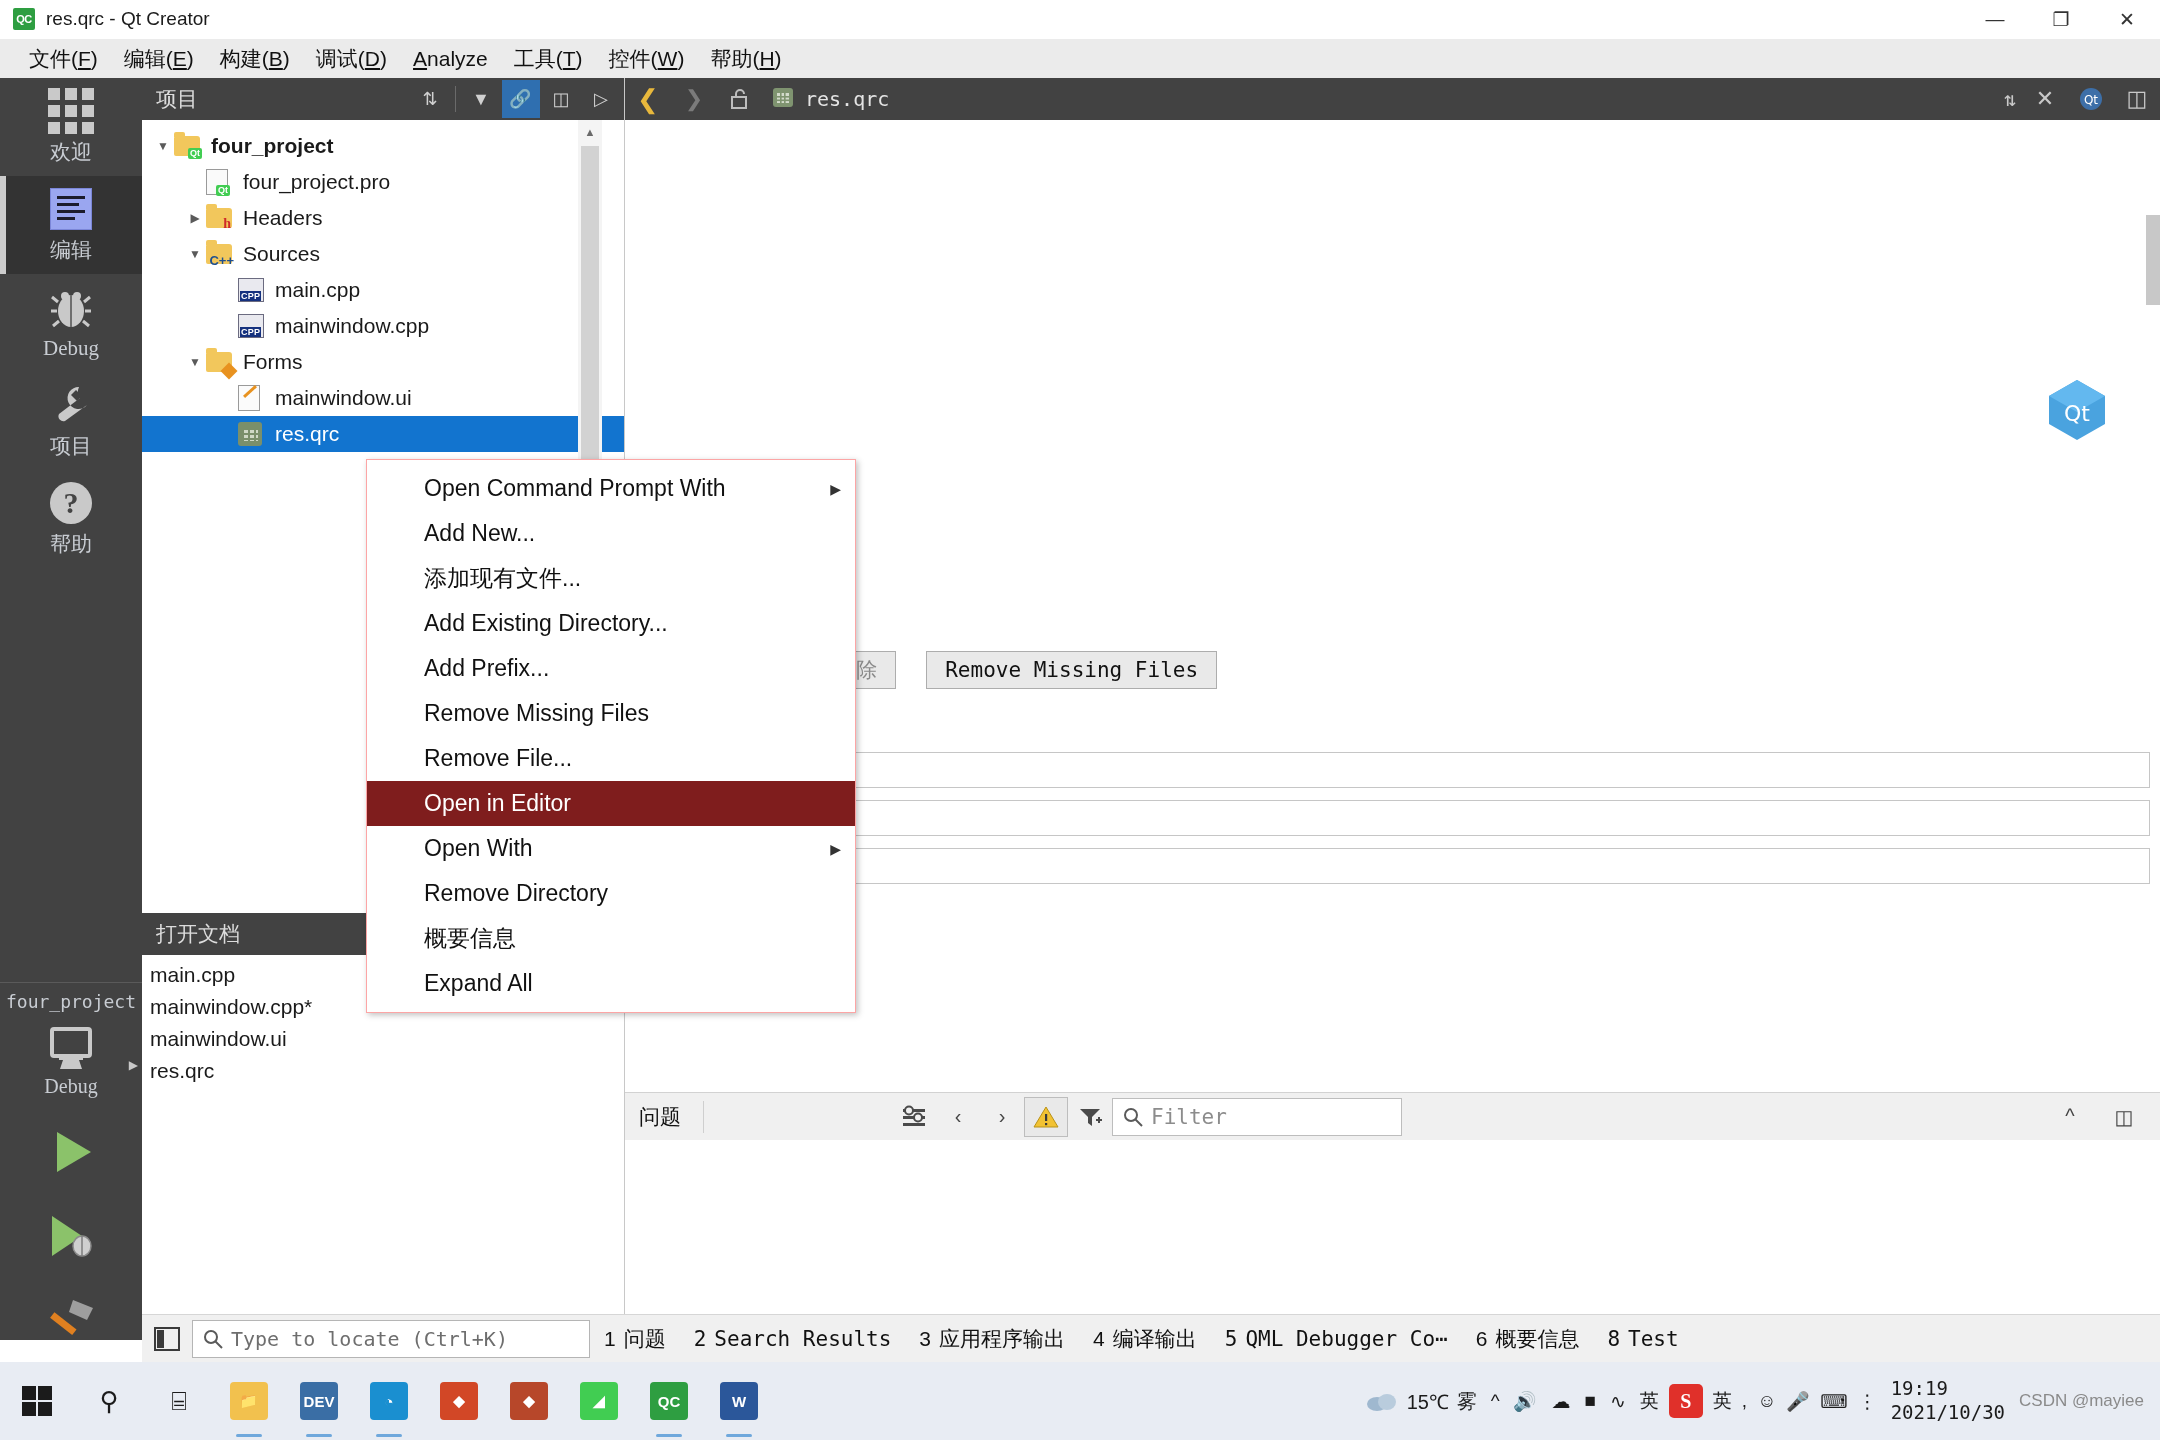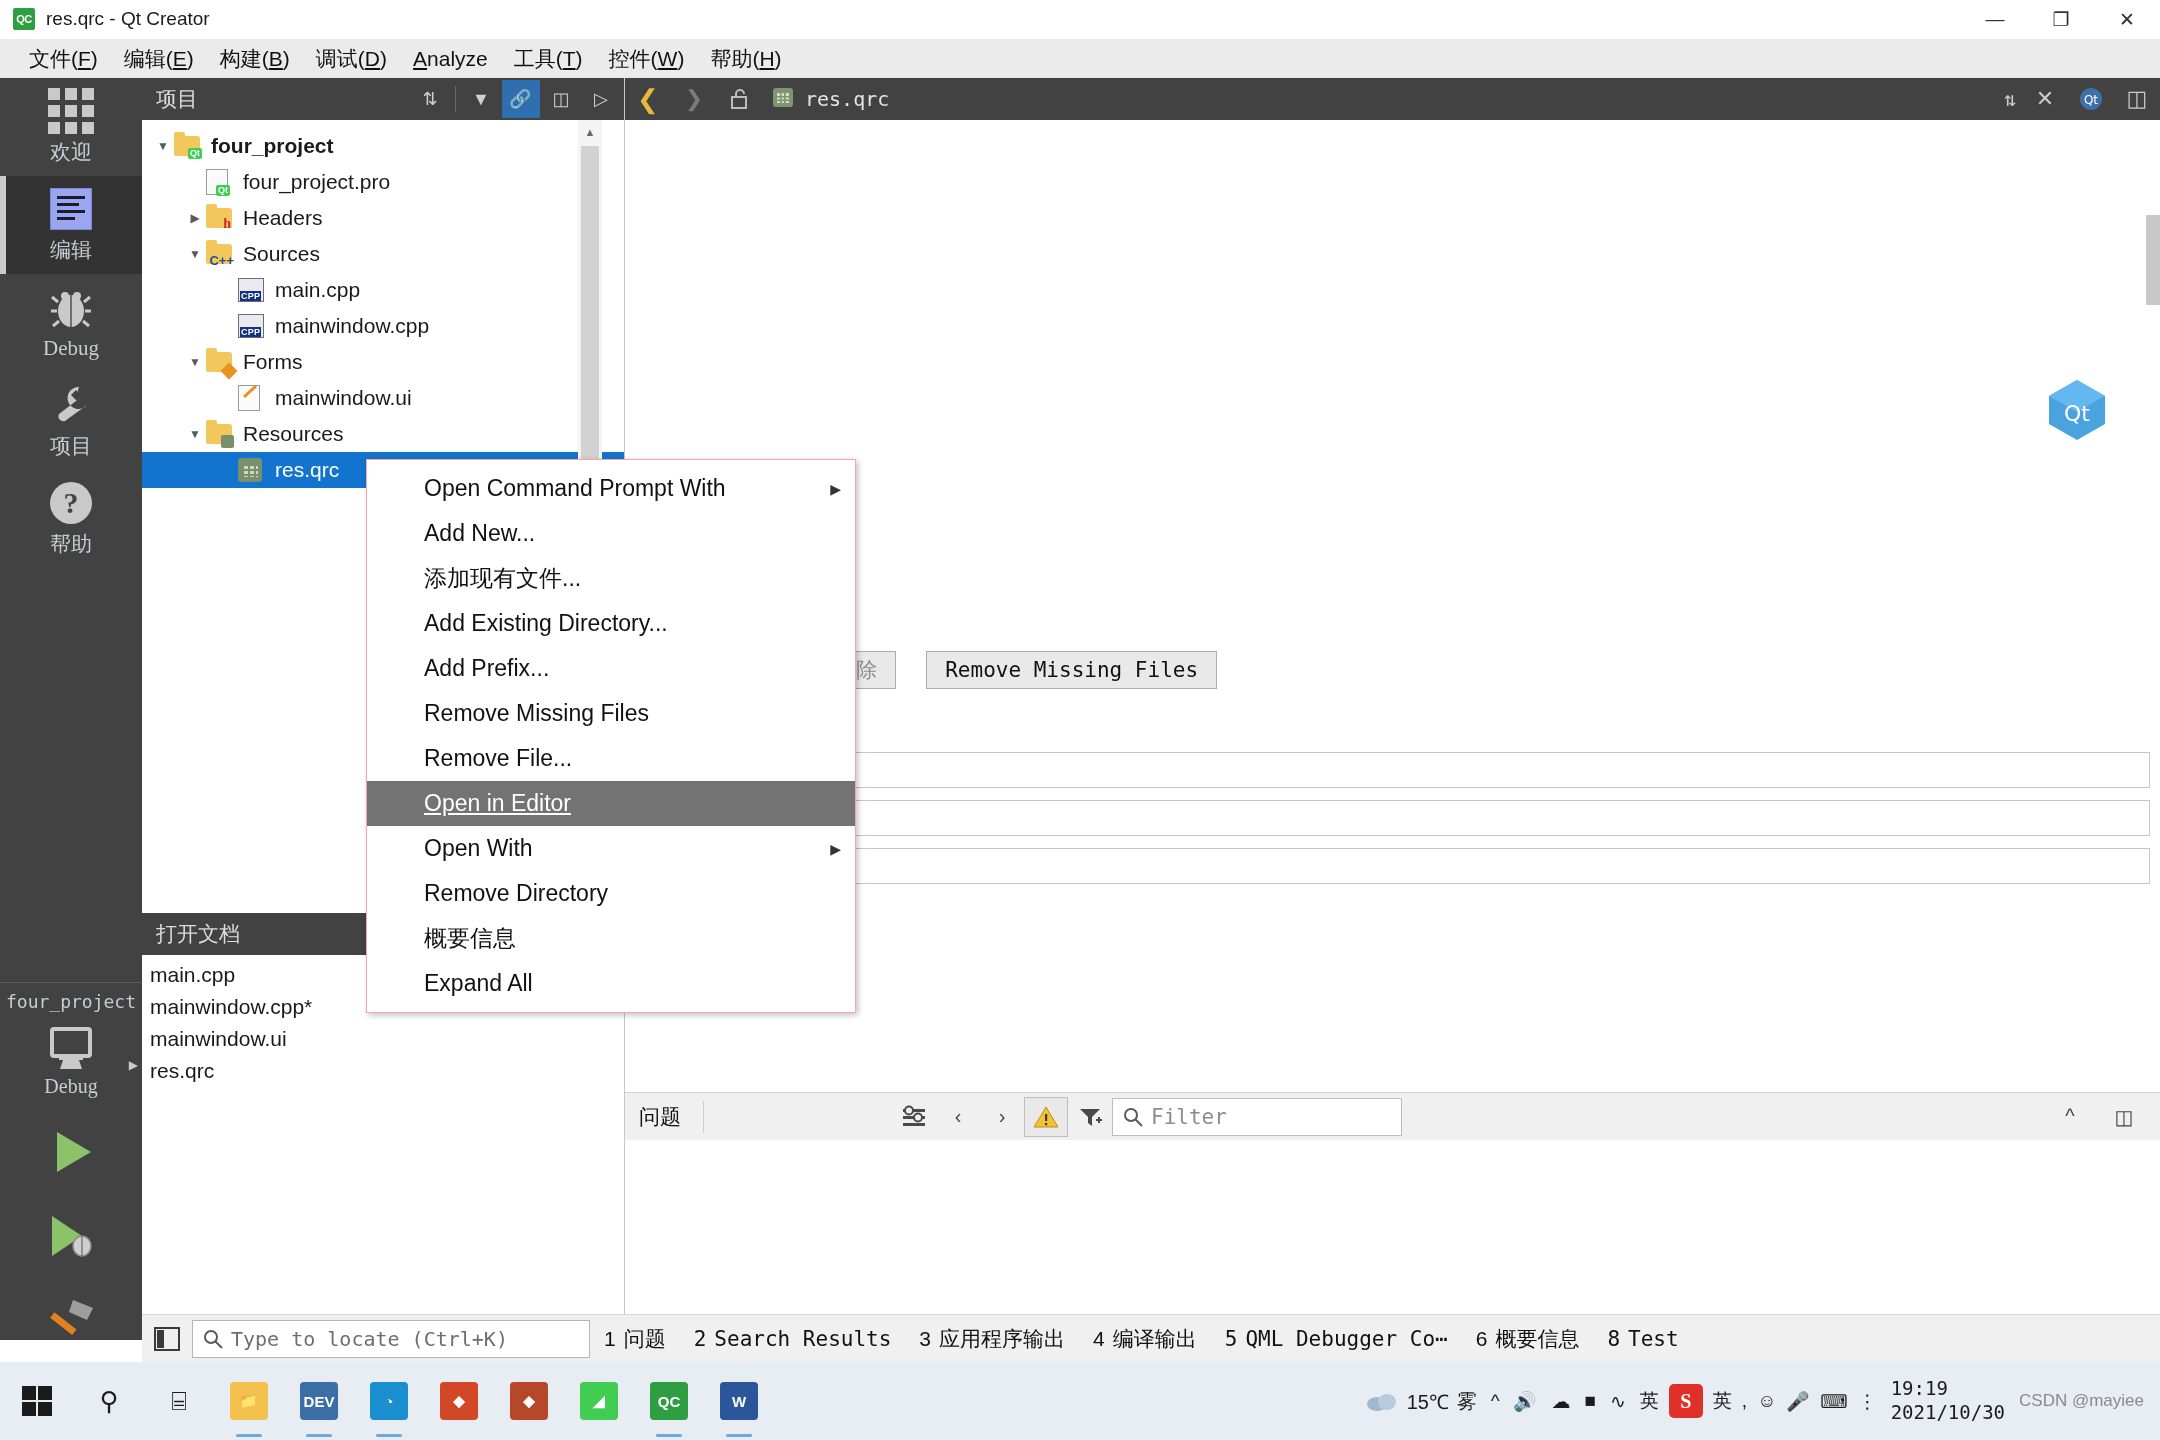--- a/index.html
+++ b/index.html
@@ -198,21 +198,21 @@
   
   .ctxmenu {
     position:absolute; left:366px; top:459px; width:490px;
     background:#ffffff; border:1px solid #fca5a5; box-shadow:2px 2px 6px rgba(0,0,0,0.25);
     padding:6px 0; z-index:50;
   }
   .ctxitem {
     height:45px; display:flex; align-items:center; padding-left:57px; padding-right:16px;
     font-size:23px; color:#111; position:relative; white-space:nowrap;
   }
-  .ctxitem.hl { background:#737373; color:#ffffff;text-decoration:underline; }
+  .ctxitem.hl { background:#7f1d1d; color:#ffffff; }
   .ctxitem .sub {
     position:absolute; right:14px; font-size:14px; color:#333;
   }
 
   
   .taskbar {
     position:absolute; left:0; bottom:0; width:2160px; height:78px;
     background:#e8ecf3; display:flex; align-items:center;
   }
   .tb-start { width:74px; height:78px; display:flex; align-items:center; justify-content:center; }
@@ -421,30 +421,20 @@
           </span>
           <span class="tlabel">Forms</span>
         </div>
         <div class="trow">
           <span style="display:inline-block;width:74px"></span>
           <span class="arrow"></span>
           <span class="ico" style="display:flex;align-items:center;">
             <div class="uiico"></div>
           </span>
           <span class="tlabel">mainwindow.ui</span>
-        </div>
-        <div class="trow">
-          <span style="display:inline-block;width:42px"></span>
-          <span class="arrow down"></span>
-          <span class="ico" style="display:flex;align-items:center;">
-            <div class="folder">
-              <span style="position:absolute;right:-2px;bottom:-4px;width:13px;height:13px;background:#7a8f6b;border-radius:2px;"></span>
-            </div>
-          </span>
-          <span class="tlabel">Resources</span>
         </div>
         <div class="trow sel">
           <span style="display:inline-block;width:74px"></span>
           <span class="arrow"></span>
           <span class="ico" style="display:flex;align-items:center;">
             <div class="qrcico"></div>
           </span>
           <span class="tlabel">res.qrc</span>
         </div>
       </div>

